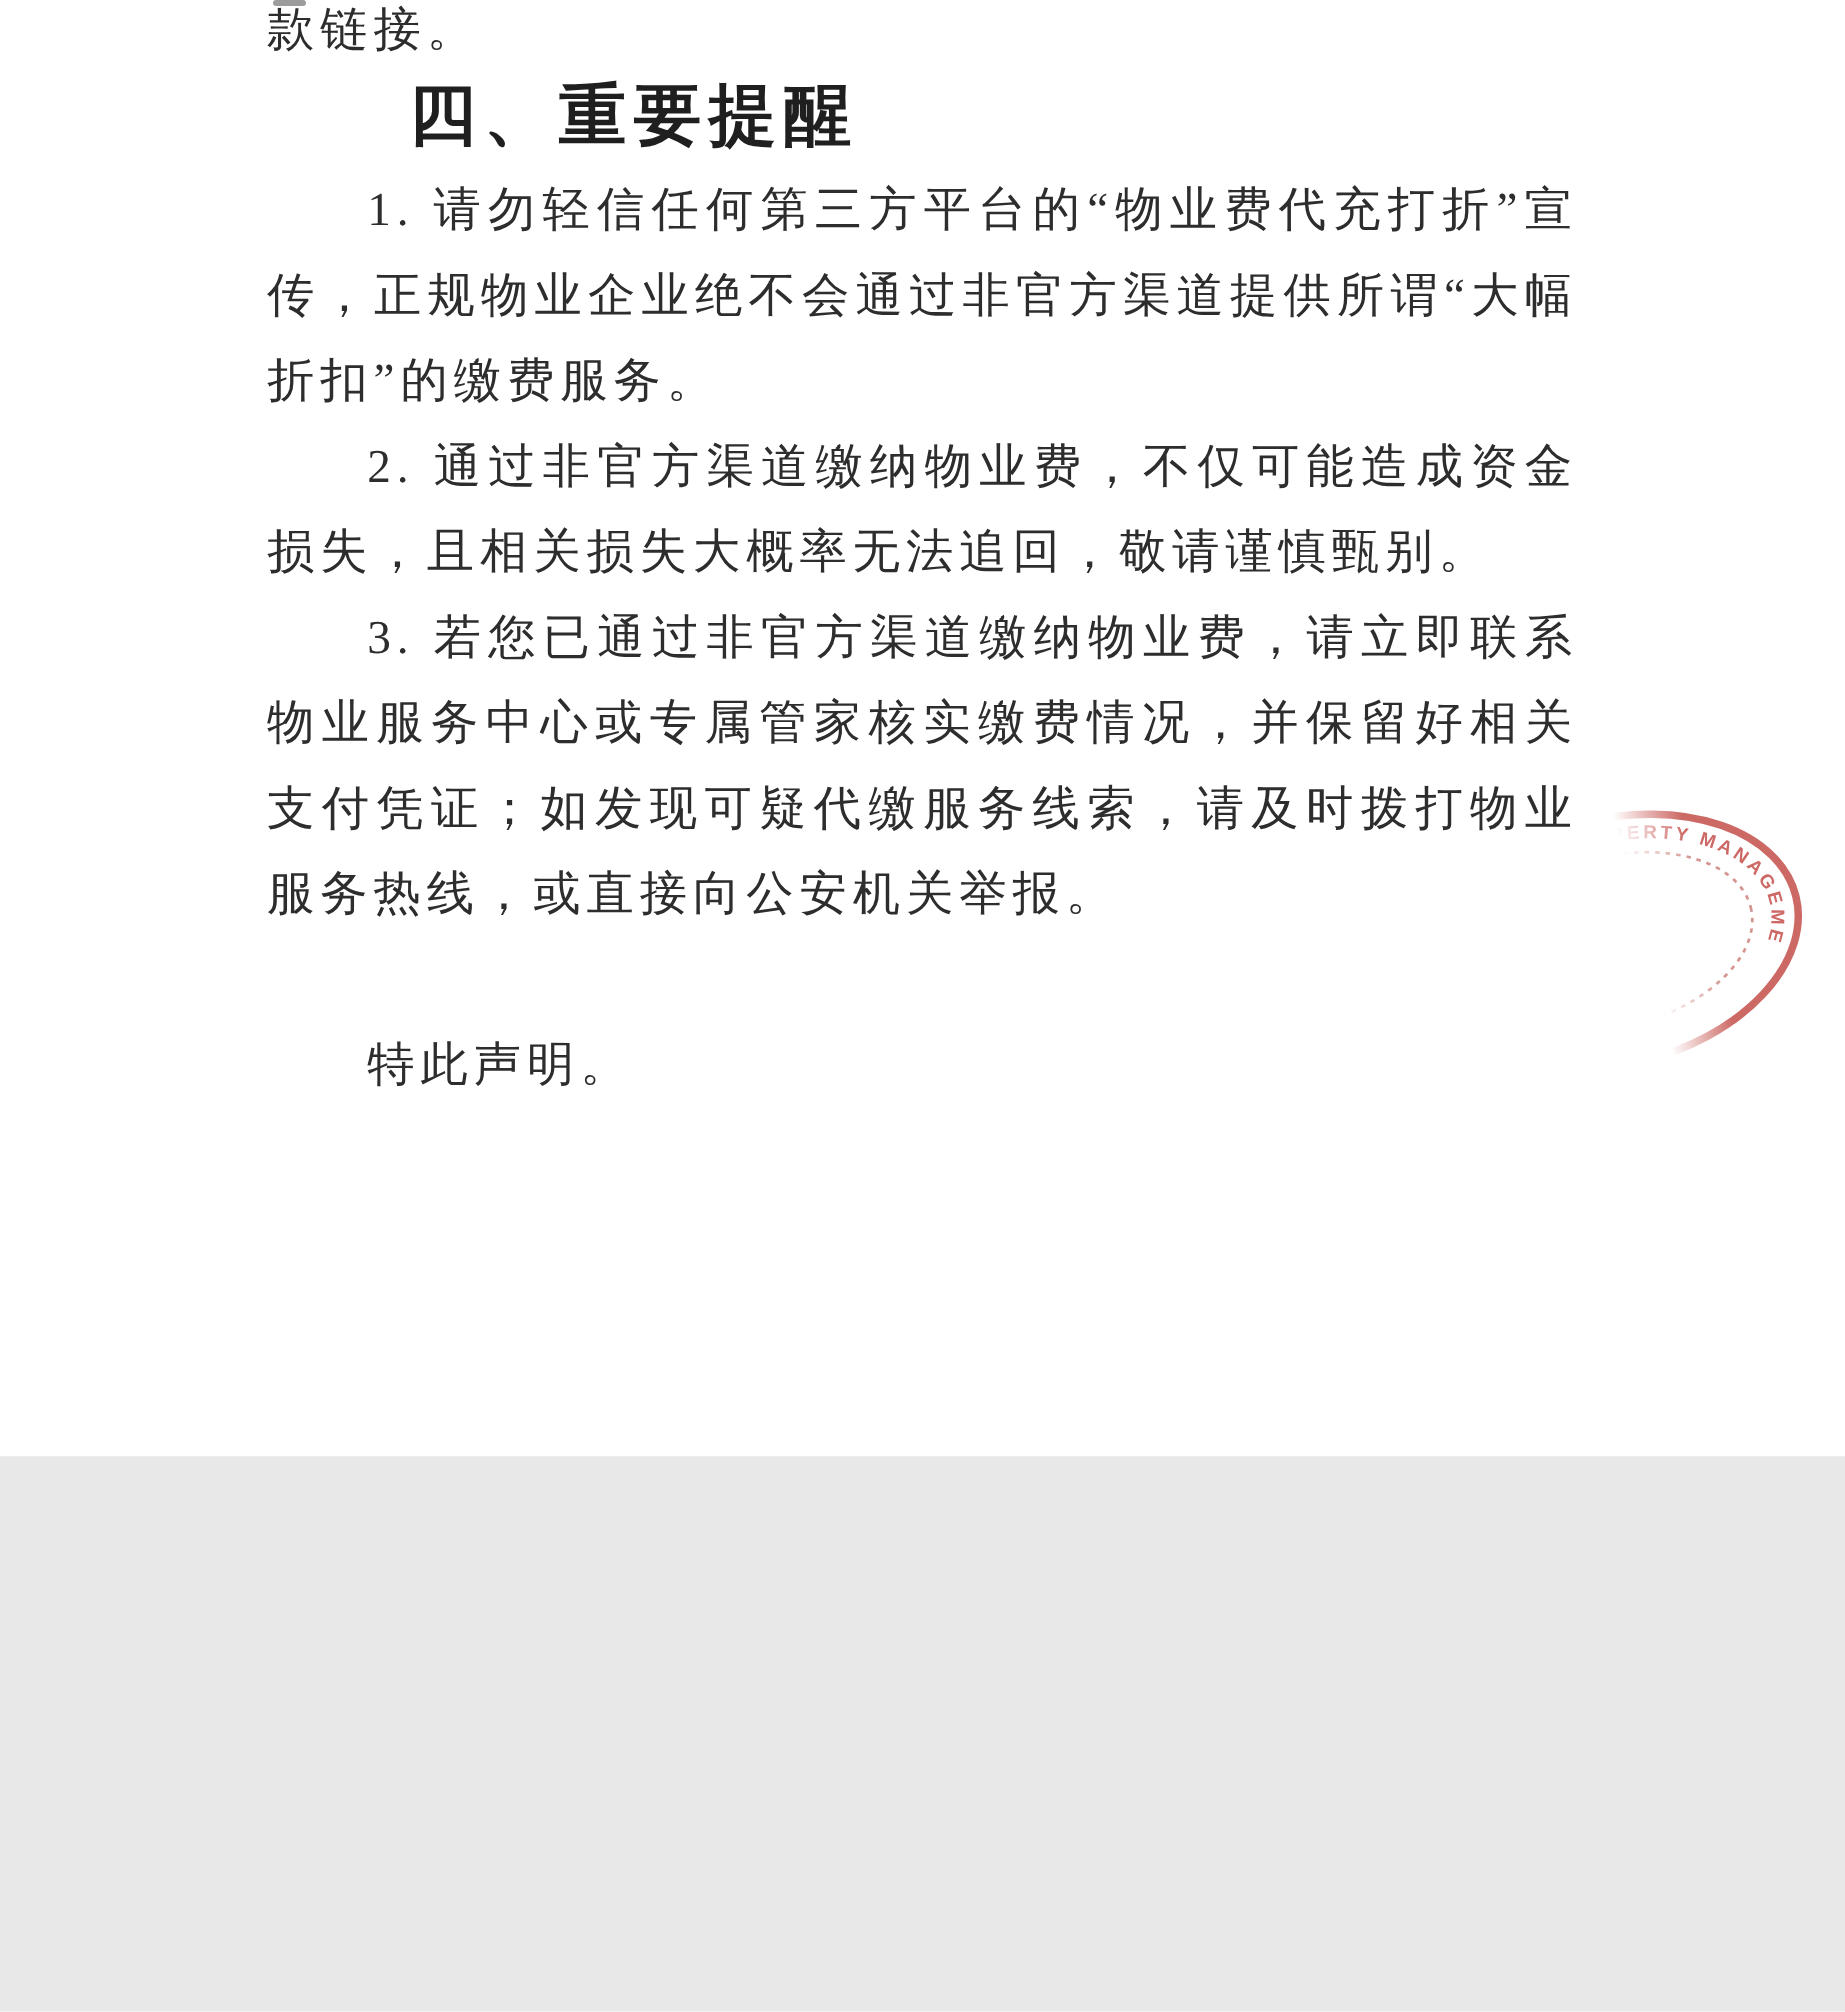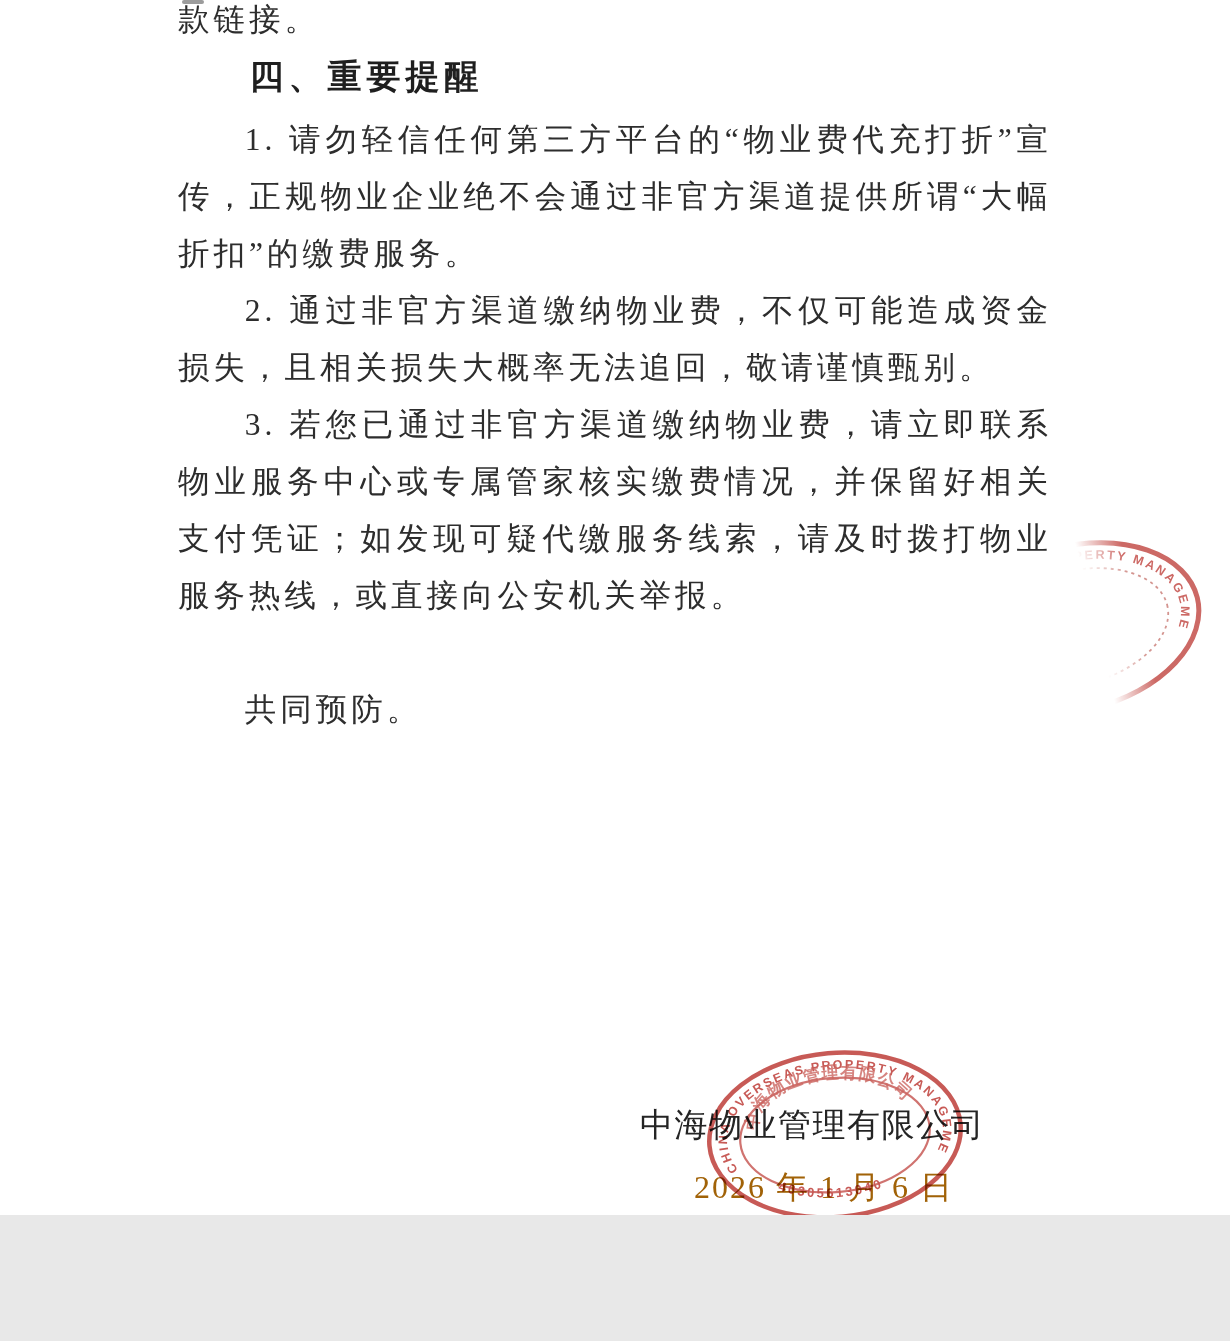--- a/index.html
+++ b/index.html
@@ -1,20 +1,20 @@
 <!DOCTYPE html>
 <html><head>
 <meta charset="utf-8">
 <style>
   * { margin: 0; padding: 0; box-sizing: border-box; }
   html, body { background: #e8e8e8; }
   .page {
     position: relative;
     width: 1230px;
-    height: 1215px;
+    height: 971px;
     background: #ffffff;
     overflow: hidden;
     font-family: "Liberation Serif", serif;
     color: #2d2d2d;
   }
   .body-text {
     position: absolute;
     left: 178px;
     right: 178px;
     top: -9px;
@@ -22,21 +22,21 @@
     line-height: 57px;
     letter-spacing: 4px;
     text-align: justify;
     text-justify: inter-ideograph;
     color: #2d2d2d;
   }
   .cont-line { text-indent: 0; }
   .doc-heading {
     font-family: "Liberation Sans", sans-serif;
     font-weight: 700;
-    font-size: 34px;
+    font-size: 45px;
     line-height: 57px;
     text-indent: 2.1em;
     letter-spacing: 5px;
     color: #1f1f1f;
     margin-bottom: 6px;
   }
   .para { text-indent: 2.12em; }
   .closing { text-indent: 2.12em; margin-top: 57px; }
   .signature-company {
     position: absolute;
@@ -113,21 +113,21 @@
 <div class="page">
 
   <div class="scan-artifact"></div>
 
   <div class="body-text">
     <p class="cont-line">款链接。</p>
     <h2 class="doc-heading">四、重要提醒</h2>
     <p class="para">1. 请勿轻信任何第三方平台的“物业费代充打折”宣传，正规物业企业绝不会通过非官方渠道提供所谓“大幅折扣”的缴费服务。</p>
     <p class="para">2. 通过非官方渠道缴纳物业费，不仅可能造成资金损失，且相关损失大概率无法追回，敬请谨慎甄别。</p>
     <p class="para">3. 若您已通过非官方渠道缴纳物业费，请立即联系物业服务中心或专属管家核实缴费情况，并保留好相关支付凭证；如发现可疑代缴服务线索，请及时拨打物业服务热线，或直接向公安机关举报。</p>
-    <p class="closing">共同预防。</p>
+    <p class="closing">特此声明。</p>
   </div>
 
   <div class="signature-company">中海物业管理有限公司</div>
   <div class="signature-date">2026 年 1 月 6 日</div>
 
   <svg class="seal-main" viewBox="0 0 268 184">
     <defs>
       <path id="arcEnMain" d="M 35.1,118.9 A 108,66 0 1 1 230.9,118.9" fill="none"></path>
       <path id="arcZhMain" d="M 58.2,83.7 A 76,42 0 1 1 207.8,83.7" fill="none"></path>
       <path id="arcNumMain" d="M 69.6,139.9 A 103,62 0 0 0 196.4,139.9" fill="none"></path>

